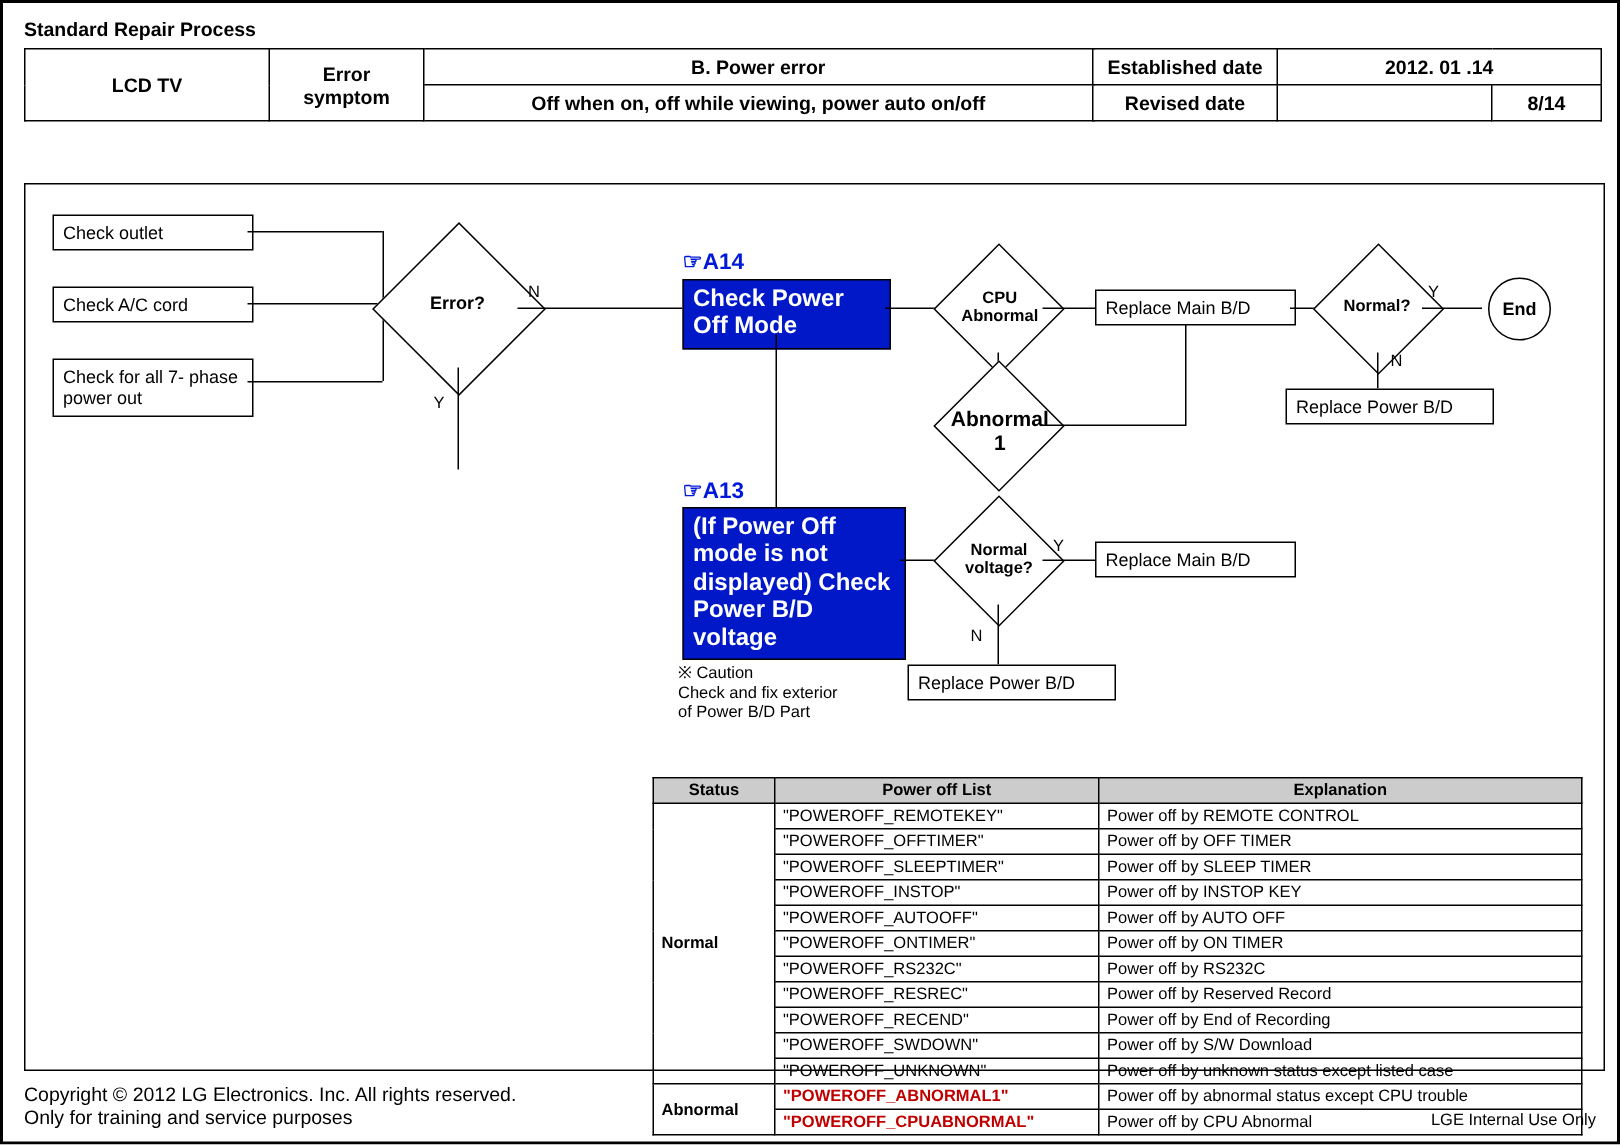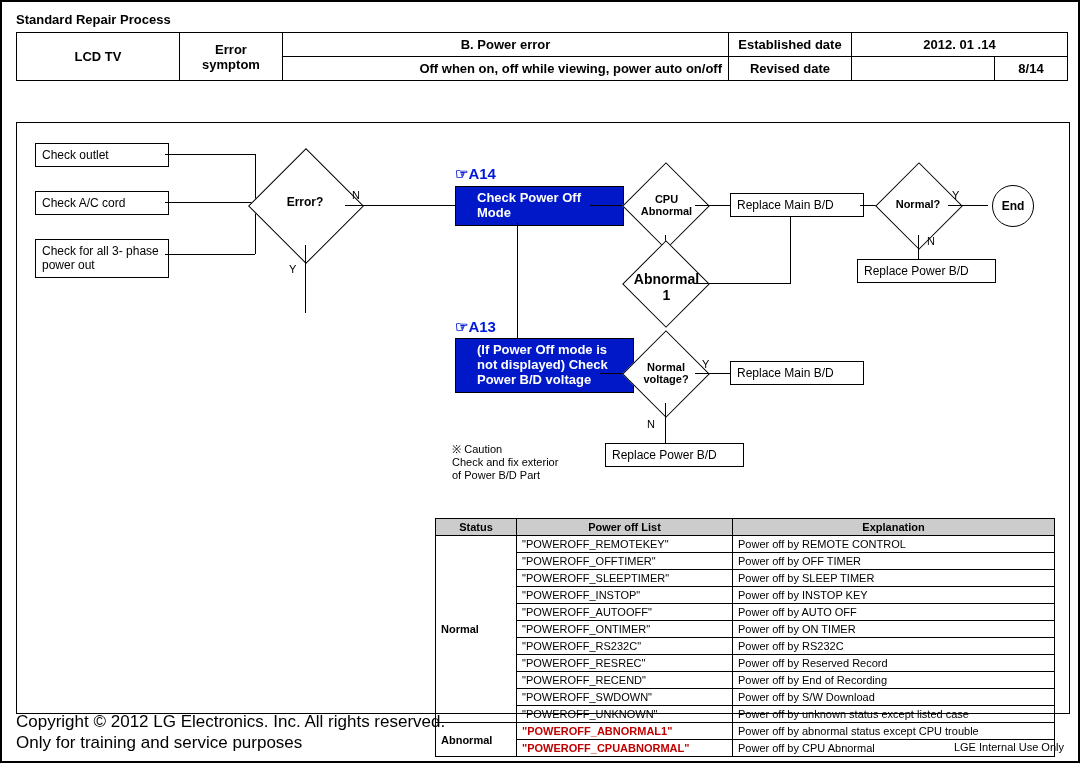--- a/index.html
+++ b/index.html
@@ -5,40 +5,40 @@
   html,body{margin:0;padding:0;background:#fff;font-family:Arial,Helvetica,sans-serif;font-size:12px;color:#000}
   .page{position:relative;width:1080px;height:763px;box-sizing:border-box;border:2px solid #000;margin:0}
   .head-title{position:absolute;left:14px;top:10px;font-weight:bold;font-size:13px}
   .header-table{position:absolute;left:14px;top:30px;width:1052px;border-collapse:collapse}
   .header-table td{border:1px solid #000;padding:4px 6px;font-size:13px}
   .hdr-lcd{font-weight:bold;font-size:18px;text-align:center;width:150px}
   .hdr-sym{font-weight:bold;text-align:center;width:90px}
   .hdr-big{font-weight:bold;font-size:18px;text-align:center}
   .hdr-lab{font-weight:bold;text-align:center;width:110px}
   .hdr-val{font-weight:bold;text-align:center;width:130px}
-  .hdr-sub{font-weight:bold;text-align:right}
+  .hdr-sub{font-weight:bold;text-align:center}
   .hdr-pg{font-weight:bold;text-align:center;width:60px}
   .canvas{position:absolute;left:14px;top:120px;width:1052px;height:590px;border:1px solid #000}
   .box{position:absolute;border:1px solid #000;background:#fff;padding:4px 6px;font-size:12px;line-height:1.2}
-  .bluebox{position:absolute;background:#0018c8;color:#fff;border:1px solid #000;padding:4px 21px;font-size:13px;font-weight:bold;line-height:1.15}
+  .bluebox{position:absolute;background:#0018c8;color:#fff;border:1px solid #000;padding:4px 6px;font-size:16px;font-weight:bold;line-height:1.15}
   .diamond{position:absolute;width:80px;height:80px;transform:rotate(45deg);border:1px solid #000;background:#fff}
   .diamond-sm{position:absolute;width:60px;height:60px;transform:rotate(45deg);border:1px solid #000;background:#fff}
   .dlabel{position:absolute;font-size:12px;font-weight:bold;text-align:center;pointer-events:none}
   .edge{position:absolute;background:#000}
   .elabel{position:absolute;font-size:11px}
   .ref{position:absolute;color:#0018d8;font-weight:bold;font-size:15px}
   .endcircle{position:absolute;width:40px;height:40px;border:1px solid #000;border-radius:50%;font-size:12px;font-weight:bold;text-align:center;line-height:40px}
   .note{position:absolute;font-size:14px;font-weight:bold;line-height:1.3}
   .caution{position:absolute;font-size:11px;line-height:1.2}
   .tbl{position:absolute;border-collapse:collapse;font-size:11px}
   .tbl th,.tbl td{border:1px solid #000;padding:2px 5px;text-align:left}
   .tbl th{background:#ccc;font-weight:bold;text-align:center}
   .status-cell{font-weight:bold;text-align:center}
   .abn-red{color:#c00000;font-weight:bold}
-  .footer{position:absolute;left:14px;bottom:8px;font-size:17px;line-height:1.2}
+  .footer{position:absolute;left:14px;bottom:8px;font-size:13px;line-height:1.2}
   .footer-r{position:absolute;right:14px;bottom:8px;font-size:11px}
 </style>
 </head>
 <body>
 
 <div class="page">
 
   <div class="head-title">Standard Repair Process</div>
 
   <table class="header-table">
@@ -56,21 +56,21 @@
       <td class="hdr-val"></td>
       <td class="hdr-pg">8/14</td>
     </tr>
   </tbody>
     </table>
 
   <div class="canvas">
 
     <div class="box" style="left:18px;top:20px;width:120px">Check outlet</div>
     <div class="box" style="left:18px;top:68px;width:120px">Check A/C cord</div>
-    <div class="box" style="left:18px;top:116px;width:120px">Check for all 3- phase power out</div>
+    <div class="box" style="left:18px;top:116px;width:120px">Check for all 7- phase power out</div>
 
     <div class="edge" style="left:148px;top:31px;width:90px;height:1px"></div>
     <div class="edge" style="left:148px;top:79px;width:90px;height:1px"></div>
     <div class="edge" style="left:148px;top:131px;width:90px;height:1px"></div>
     <div class="edge" style="left:238px;top:31px;width:1px;height:100px"></div>
 
     <div class="diamond" style="left:248px;top:42px"></div>
     <div class="dlabel" style="left:258px;top:72px;width:60px">Error?</div>
     <div class="edge" style="left:288px;top:122px;width:1px;height:68px"></div>
     <div class="elabel" style="left:272px;top:140px">Y</div>

